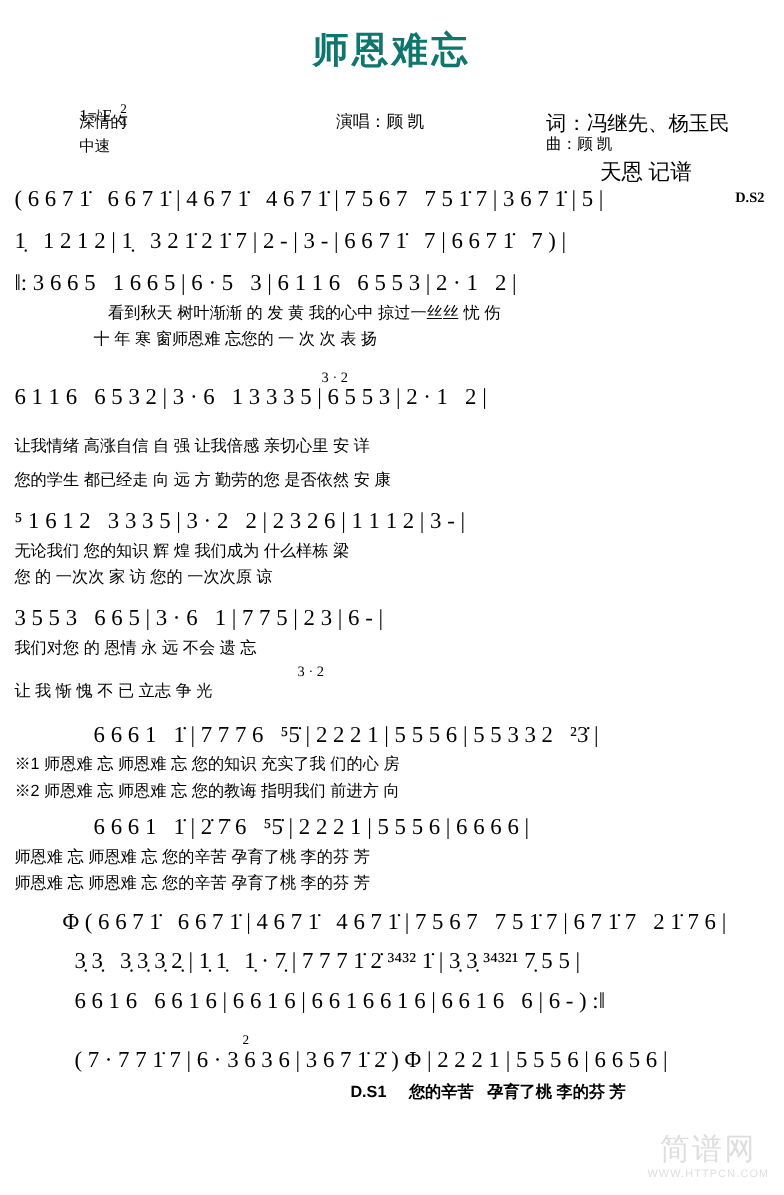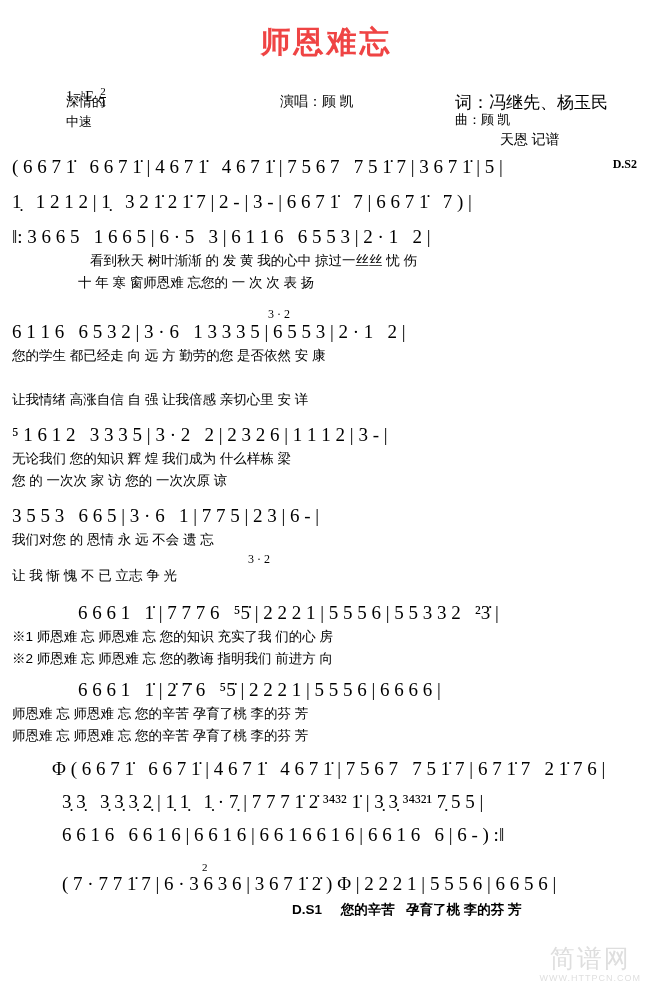--- a/index.html
+++ b/index.html
@@ -19,21 +19,21 @@
     position: relative;
     width: 653px;
     height: 996px;
   }
   
   .title {
     text-align: center;
     font-family: "Liberation Serif", serif;
     font-weight: bold;
     font-size: 30px;
-    color: #ef4444;
+    color: #0f766e;
     letter-spacing: 3px;
     margin-top: 22px;
   }
   
   .hdr {
     position: relative;
     height: 86px;
     margin-top: 8px;
     font-size: 13px;
   }
@@ -52,21 +52,21 @@
     font-size: 11px;
     margin-left: 3px;
   }
   .hdr .key .frac .num { display: block; }
   .hdr .key .frac .den { display: block; border-top: 1px solid #000; }
   .hdr .mood1 { position: absolute; left: 66px; top: 22px; }
   .hdr .mood2 { position: absolute; left: 66px; top: 42px; }
   .hdr .singer { position: absolute; left: 280px; top: 22px; font-size: 14px; }
   .hdr .lyr { position: absolute; left: 455px; top: 20px; font-size: 17px; }
   .hdr .comp { position: absolute; left: 455px; top: 40px; font-size: 13px; }
-  .hdr .notate { position: absolute; left: 500px; top: 60px; font-size: 14px; }
+  .hdr .notate { position: absolute; left: 500px; top: 60px; font-size: 18px; }
 
   
   .score {
     position: relative;
     margin: 0 12px;
   }
   .notes {
     position: relative;
     font-family: "Liberation Serif", serif;
     font-size: 19px;
@@ -129,22 +129,22 @@
     <div class="notes">1̣   1 2 1 2 | 1̣   3 2 1̇ 2 1̇ 7 | 2 - | 3 - | 6 6 7 1̇   7 | 6 6 7 1̇   7 ) |</div>
     <div style="height:16px"></div>
 
     <div class="notes">‖: 3 6 6 5   1 6 6 5 | 6 · 5   3 | 6 1 1 6   6 5 5 3 | 2 · 1   2 |</div>
     <div class="lyric" style="margin-top:6px;margin-left:78px">看到秋天 树叶渐渐 的 发 黄 我的心中 掠过一丝丝 忧 伤</div>
     <div class="lyric" style="margin-left:66px">十 年 寒 窗师恩难 忘您的 一 次 次 表 扬</div>
     <div style="height:12px"></div>
 
     <div class="notes" style="font-size:12px;margin-left:256px;height:14px">3 · 2</div>
     <div class="notes">6 1 1 6   6 5 3 2 | 3 · 6   1 3 3 3 5 | 6 5 5 3 | 2 · 1   2 |</div>
+    <div class="lyric" style="margin-top:22px">让我情绪 高涨自信 自 强 让我倍感 亲切心里 安 详</div>
     <div class="lyric" style="margin-top:6px">您的学生 都已经走 向 远 方 勤劳的您 是否依然 安 康</div>
-    <div class="lyric" style="margin-top:22px">让我情绪 高涨自信 自 强 让我倍感 亲切心里 安 详</div>
     <div style="height:12px"></div>
 
     <div class="notes">⁵ 1 6 1 2   3 3 3 5 | 3 · 2   2 | 2 3 2 6 | 1 1 1 2 | 3 - |</div>
     <div class="lyric" style="margin-top:6px">无论我们 您的知识 辉 煌 我们成为 什么样栋 梁</div>
     <div class="lyric">您 的 一次次 家 访 您的 一次次原 谅</div>
     <div style="height:12px"></div>
 
     <div class="notes">3 5 5 3   6 6 5 | 3 · 6   1 | 7 7 5 | 2 3 | 6 - |</div>
     <div class="lyric" style="margin-top:6px">我们对您 的 恩情 永 远 不会 遗 忘</div>
     <div class="notes" style="font-size:12px;margin-left:236px;height:14px">3 · 2</div>

